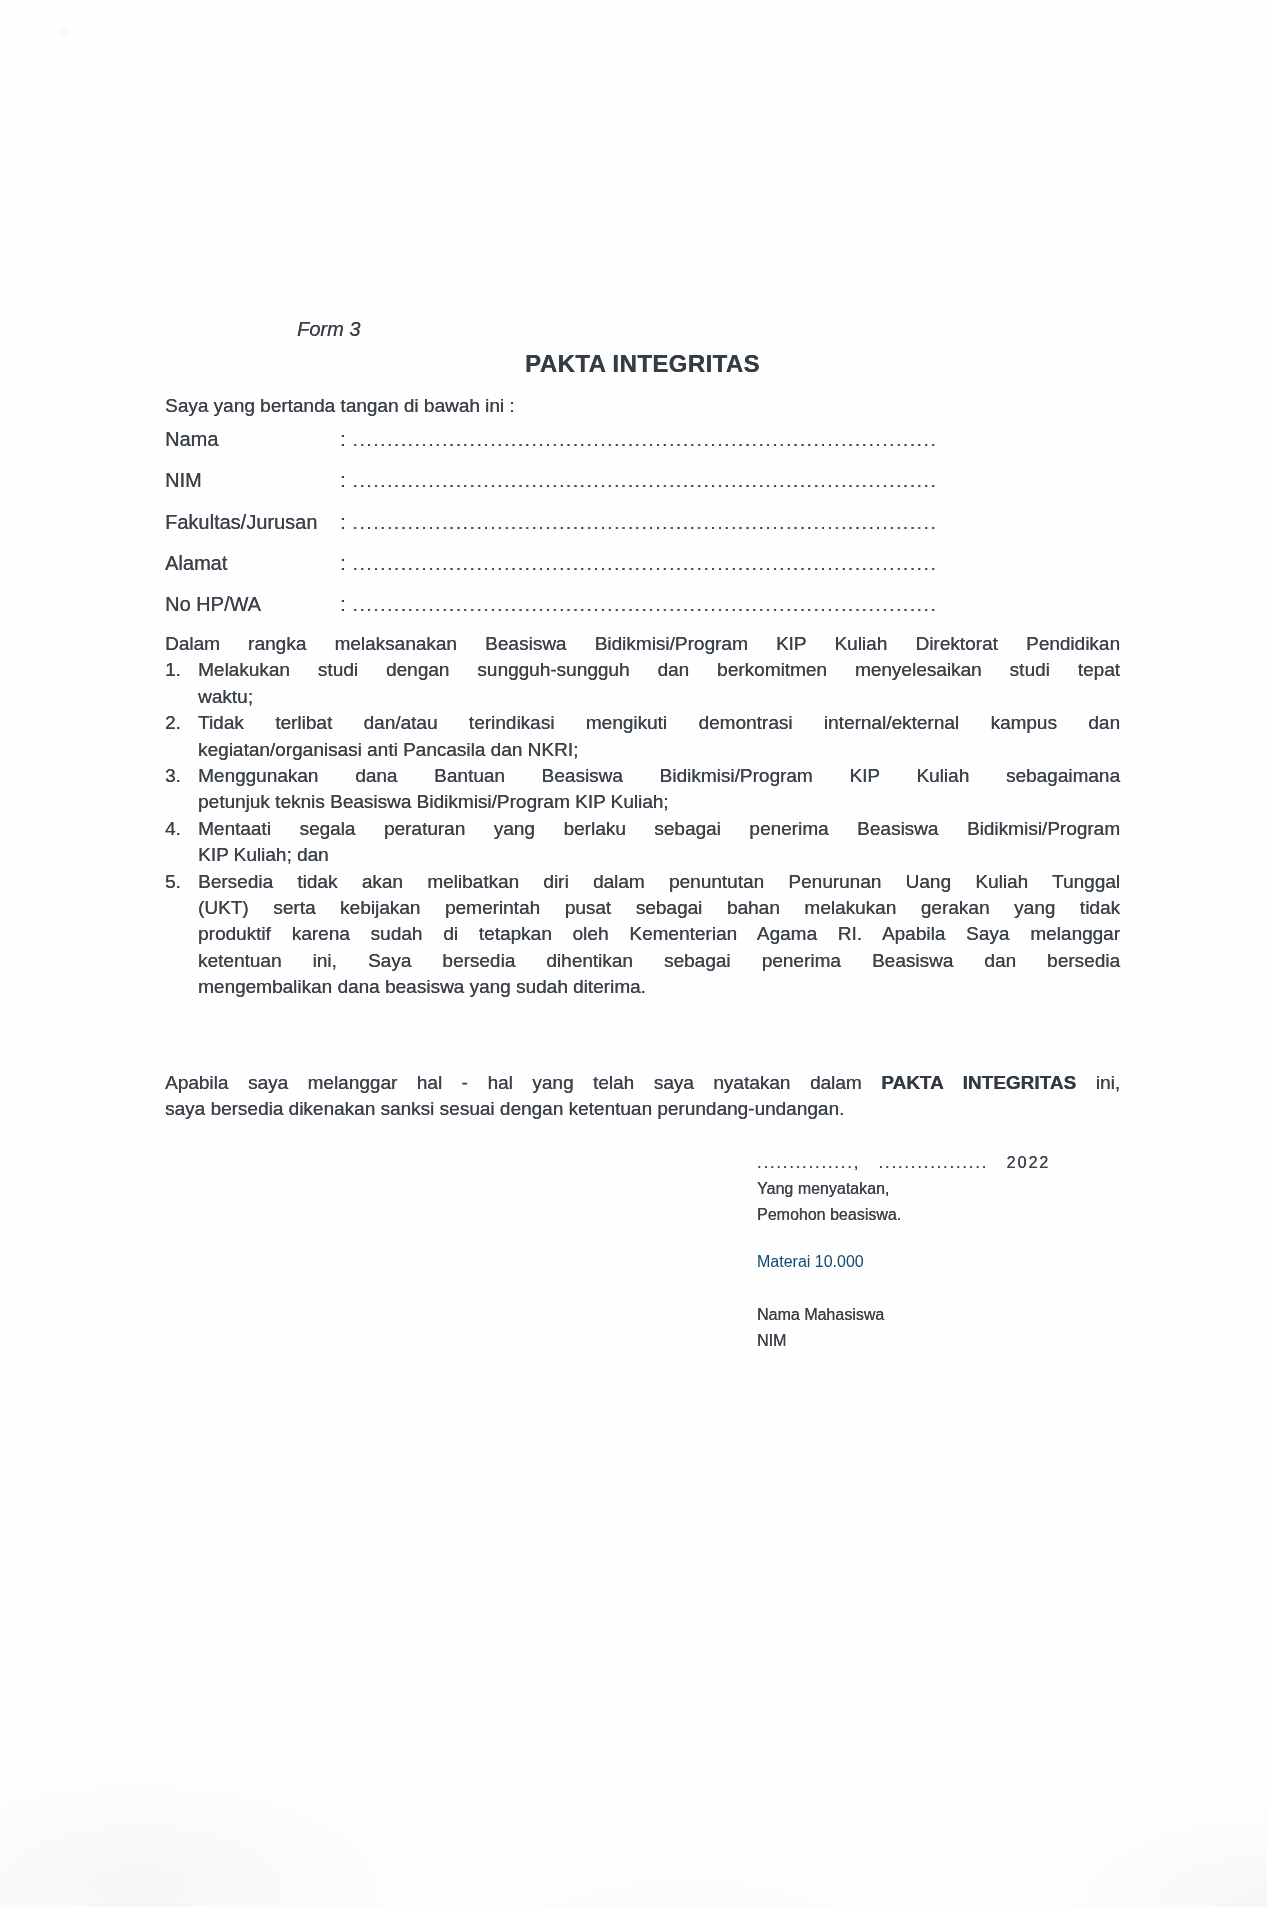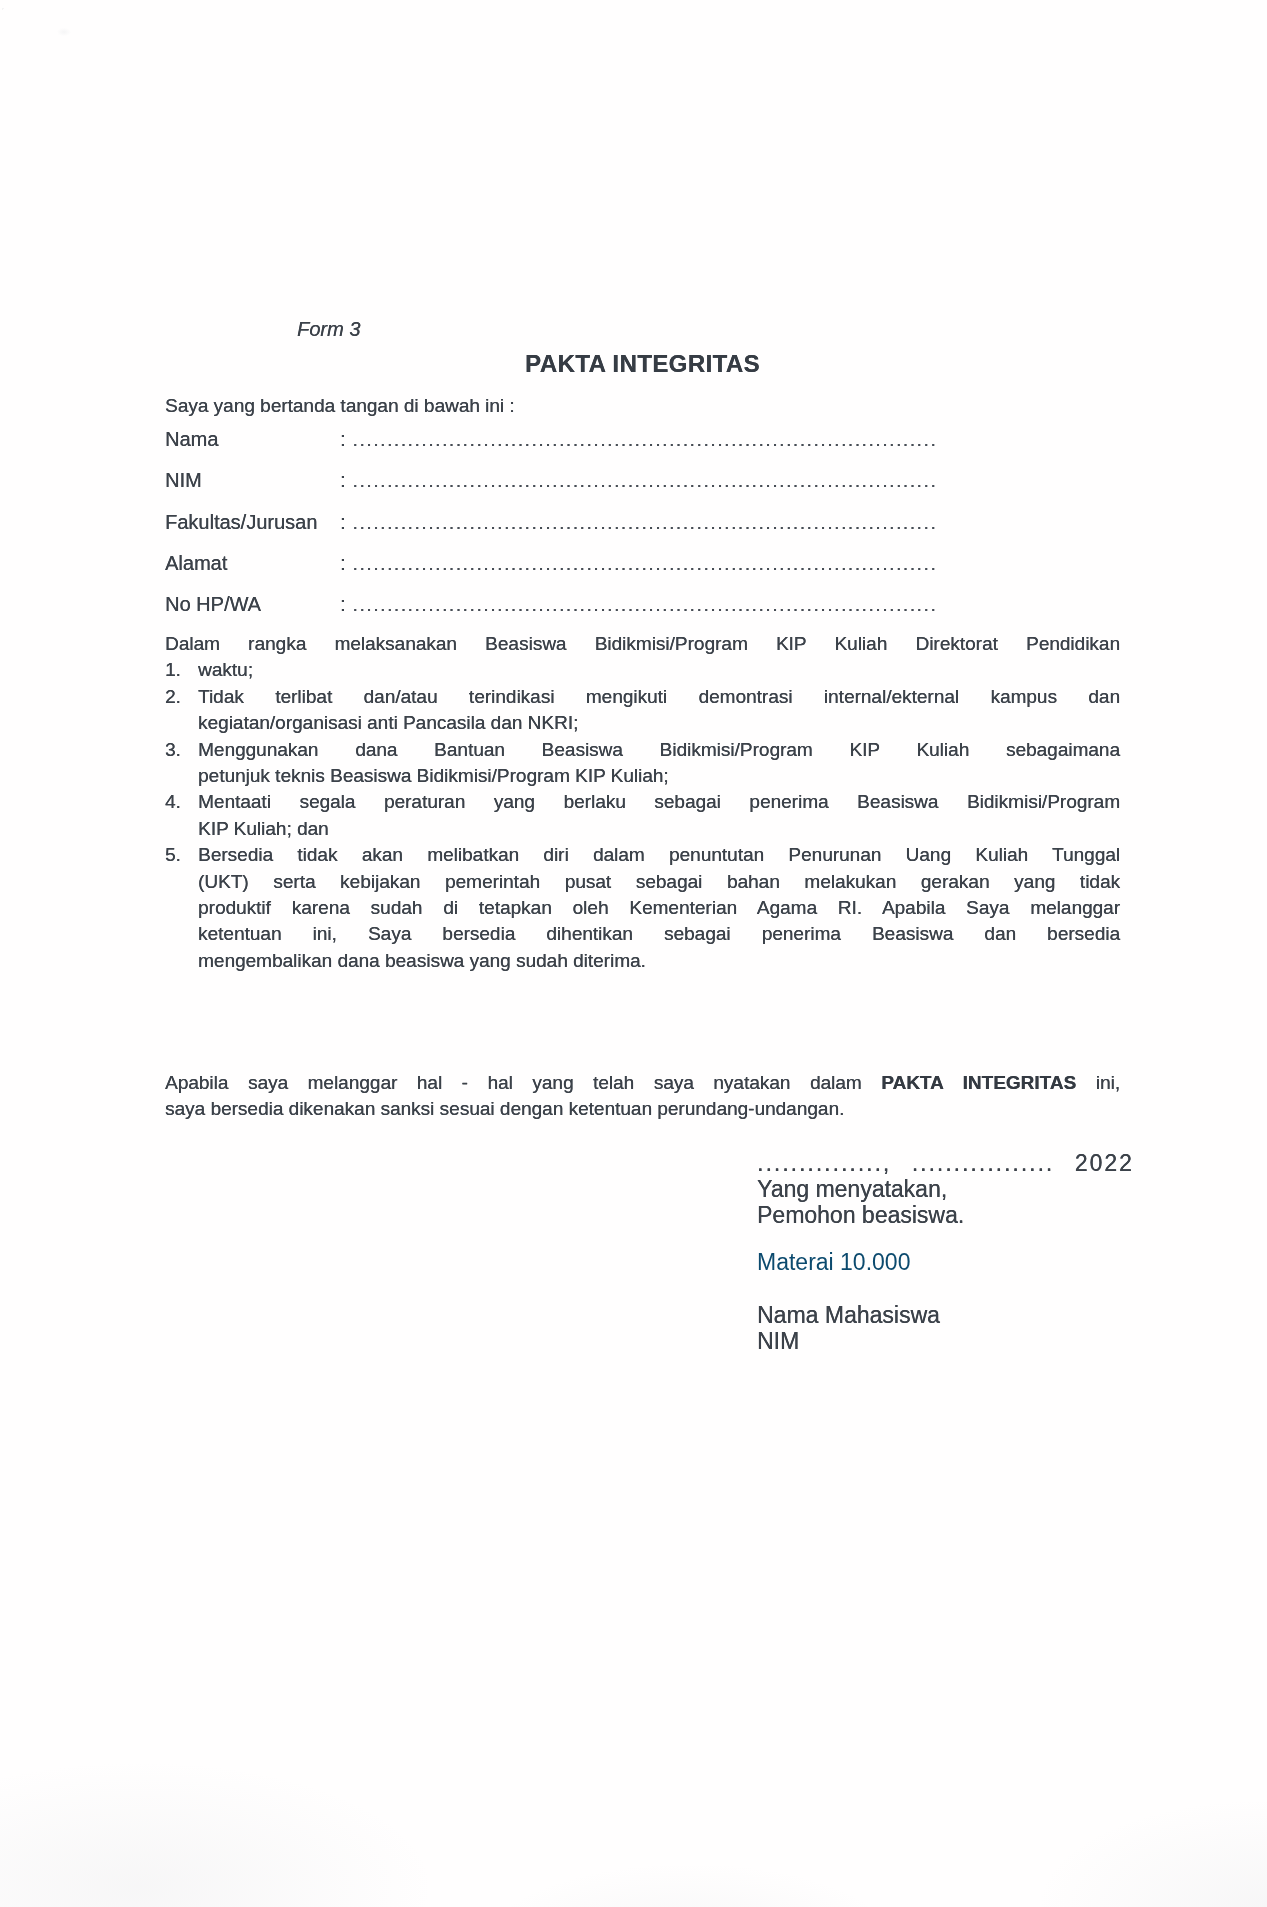--- a/index.html
+++ b/index.html
@@ -61,21 +61,21 @@
 
   .bodycol{position:absolute;left:165px;top:631px;width:955px;font-size:19px;line-height:26.4px;}
   .line{white-space:nowrap;}
   .jl{text-align:justify;text-align-last:justify;white-space:normal;}
   .list-item{position:relative;margin-left:33px;width:922px;}
   .item-num{position:absolute;left:-33px;top:0;}
 
   .closing{position:absolute;left:165px;top:1070px;width:955px;font-size:19px;line-height:26.4px;}
   .closing b{color:#343a42;}
 
-  .signature{position:absolute;left:757px;top:1150px;width:360px;font-size:23px;line-height:26.2px;}
+  .signature{position:absolute;left:757px;top:1150px;width:360px;font-size:16px;line-height:26.2px;}
   .date-line{letter-spacing:2px;word-spacing:12px;white-space:nowrap;}
   .materai{margin-top:20px;color:#0c4a6e;text-shadow:none;}
   .sig-name{margin-top:27px;}
 </style>
 </head>
 <body>
 
 <div class="page">
 
   <div class="scan-streak-tl"></div>
@@ -112,20 +112,21 @@
         <span class="field-colon">:</span>
         <span class="field-dots">......................................................................................................................</span>
     </div>
   </div>
 
   <div class="bodycol txt">
     <div class="line jl">Dalam rangka melaksanakan Beasiswa Bidikmisi/Program KIP Kuliah Direktorat Pendidikan</div>
 
     <div class="list-item">
       <span class="item-num">1.</span>
+      <div class="line jl">Melakukan studi dengan sungguh-sungguh dan berkomitmen menyelesaikan studi tepat</div>
       <div class="line">waktu;</div>
     </div>
 
     <div class="list-item">
       <span class="item-num">2.</span>
       <div class="line jl">Tidak terlibat dan/atau terindikasi mengikuti demontrasi internal/ekternal kampus dan</div>
       <div class="line">kegiatan/organisasi anti Pancasila dan NKRI;</div>
     </div>
 
     <div class="list-item">

